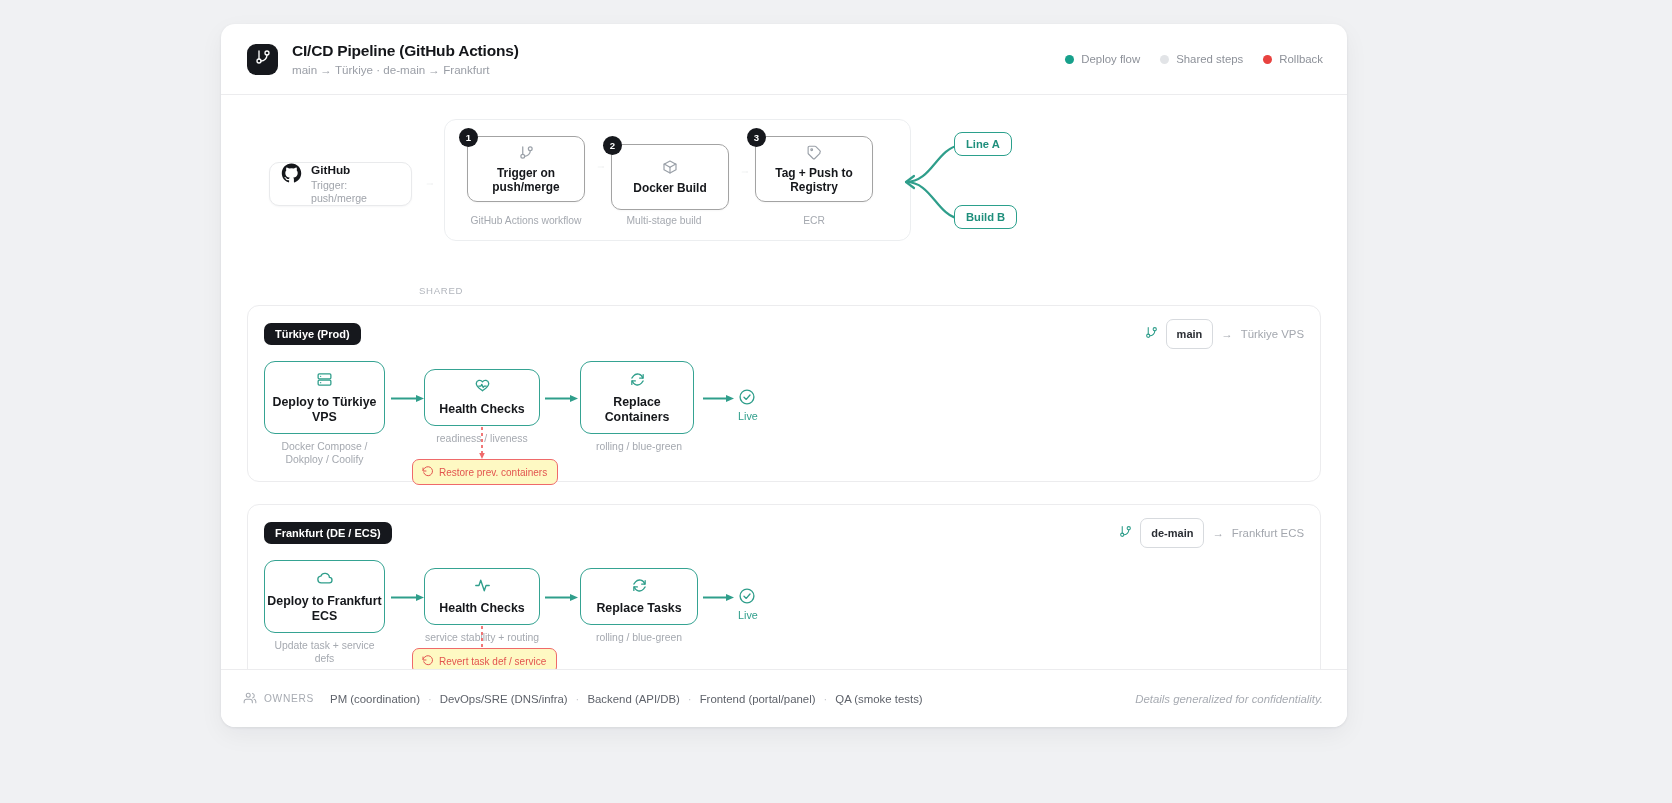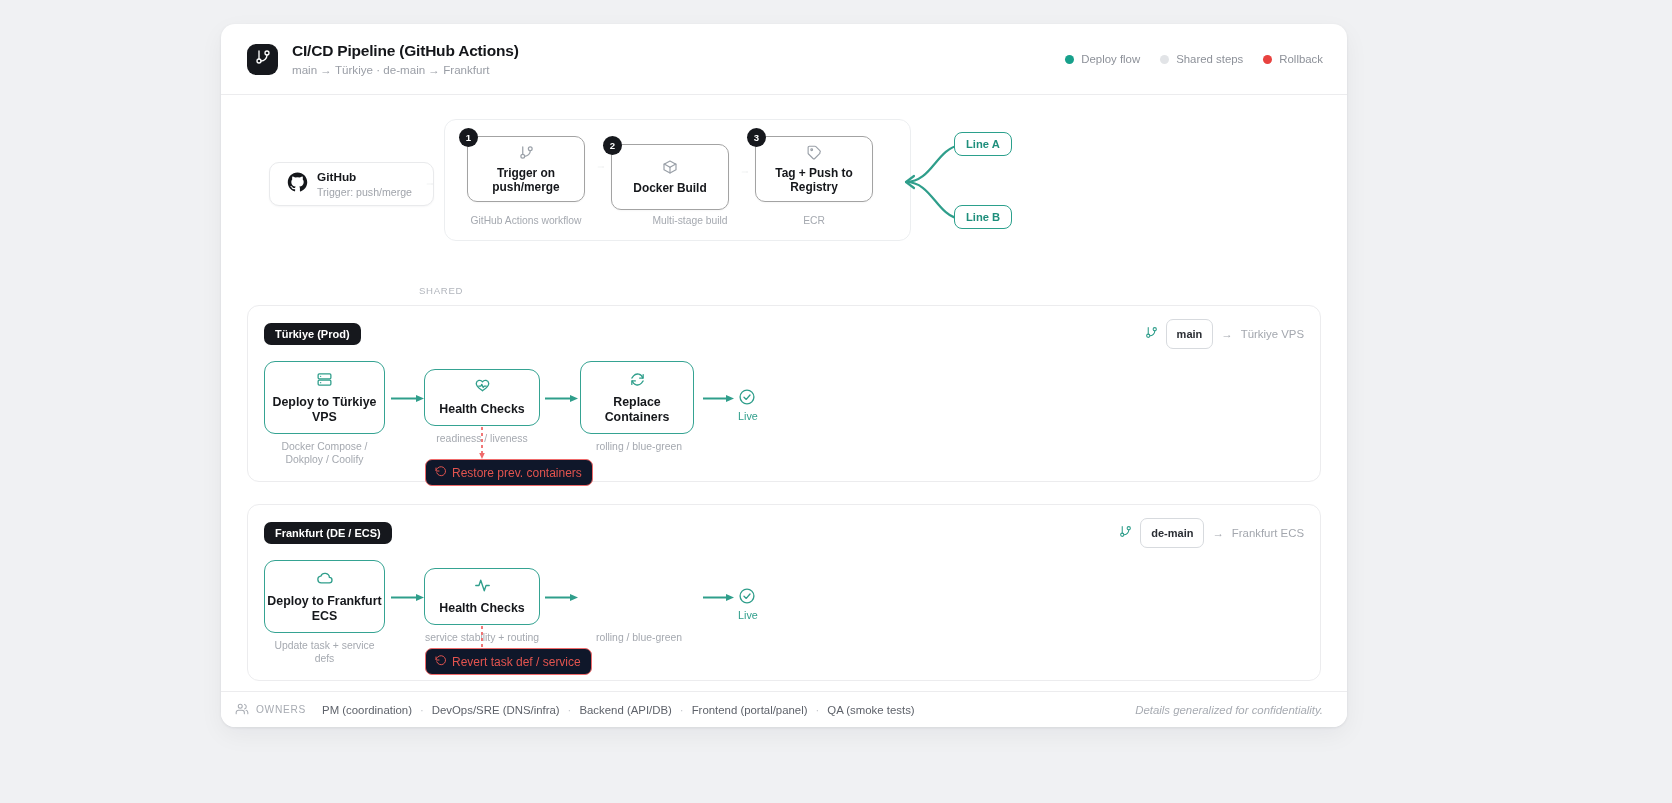--- a/index.html
+++ b/index.html
@@ -46,24 +46,24 @@
   .legend-label { font-size: 11.4px; color: #8d9199; }
 
   
   .shared-band {
     position: relative;
     height: 177px;
     margin: 0 26px;
   }
   .gh-node {
     position: absolute; left: 22px; top: 40px;
-    width: 165px; height: 44px;
+    width: 143px; height: 44px;
     border: 1px solid #e9eaec; border-radius: 10px;
     background: #fff;
-    display: flex; align-items: center; padding: 0 17px;
+    display: flex; padding: 0 11px;
     box-shadow: 0 1px 2px rgba(16,24,40,.04);
   }
   .gh-text { margin-left: 9px; }
   .gh-name { font-size: 11.8px; font-weight: bold; color: #15171b; line-height: 14px; }
   .gh-sub { font-size: 10.6px; color: #a0a4ab; line-height: 13px; margin-top: 2px; }
 
   .shared-label {
     position: absolute; left: 172px; top: 163px;
     font-size: 9.6px; letter-spacing: .7px; color: #b2b6bd;
     font-weight: normal;
@@ -158,36 +158,35 @@
   .ecap {
     position: absolute; font-size: 10.4px; color: #a5a9b0;
     text-align: center; line-height: 13px;
   }
   .live-label {
     position: absolute; font-size: 10.8px; color: #2f9e8b; font-weight: normal;
   }
   .rollback-chip {
     position: absolute;
     border: 1.3px solid #ef6a6a; border-radius: 7px;
-    background: #0f172a; color: #e2544f;
-    font-size: 12px;
+    background: #fef9c3; color: #e2544f;
+    font-size: 10px;
     padding: 5px 10px 5px 9px;
     display: flex; align-items: center; gap: 5px;
     white-space: nowrap;
-    margin-left: 13px;
   }
 
   
   .footer {
     position: absolute; left: 0; right: 0; bottom: 0;
-    height: 36px;
+    height: 58px;
     border-top: 1px solid #ececee;
     background: #fff;
     display: flex; align-items: center;
-    padding: 0 24px 0 14px;
+    padding: 0 24px 0 22px;
   }
   .owners-tag {
     display: flex; align-items: center; gap: 7px;
     font-size: 10.2px; letter-spacing: .7px; color: #a7abb2;
     margin-right: 16px;
   }
   .owners-list { display: flex; align-items: center; gap: 0; }
   .owner { font-size: 11.4px; color: #5e626a; }
   .owner-sep { font-size: 11.4px; color: #c6c9ce; padding: 0 8px; }
   .confid {
@@ -277,21 +276,21 @@
       <span class="icon">
         <svg width="16" height="16" viewBox="0 0 24 24" fill="none" stroke="#9aa0a8" stroke-width="1.8" stroke-linecap="round" stroke-linejoin="round">
           <path d="M21 16V8l-9-5-9 5v8l9 5 9-5z"></path>
           <polyline points="3.3 7.5 12 12.5 20.7 7.5"></polyline>
           <line x1="12" y1="12.5" x2="12" y2="21"></line>
         </svg>
       </span>
       <div class="label">Docker Build</div>
     </div>
     <div class="step-badge" style="left:356px; top:14px;">2</div>
-    <div class="step-cap" style="left:363px; top:93px;">Multi-stage build</div>
+    <div class="step-cap" style="left:337px; top:93px;">Multi-stage build</div>
 
     <svg class="arrow-mini" style="left:485px; top:49px;" width="26" height="8" viewBox="0 0 26 8">
       <line x1="0" y1="4" x2="20" y2="4" stroke="#dcdee1" stroke-width="1.6"></line>
       <path d="M20 1.2 L25 4 L20 6.8 Z" fill="#dcdee1"></path>
     </svg>
 
     <div class="step" style="left:508px; top:14px;">
       <span class="icon">
         <svg width="15" height="15" viewBox="0 0 24 24" fill="none" stroke="#9aa0a8" stroke-width="1.8" stroke-linecap="round" stroke-linejoin="round">
           <path d="M20.6 13.4 12.4 21.6a2 2 0 0 1-2.8 0l-7.2-7.2a2 2 0 0 1-.6-1.4V4a2 2 0 0 1 2-2h9a2 2 0 0 1 1.4.6l6.4 6.4a2 2 0 0 1 0 2.8z"></path>
@@ -308,21 +307,21 @@
       <path d="M53.5 14 L60 18.2 L53 22.4 Z" fill="#2f9e8b" transform="rotate(-12 57 18)"></path>
       <path d="M4 55 C 30 55, 34 88, 58 92" fill="none" stroke="#2f9e8b" stroke-width="2.2" stroke-linecap="round"></path>
       <path d="M53.5 88 L60 91.8 L53 96.2 Z" fill="#2f9e8b" transform="rotate(12 57 92)"></path>
       <path d="M4 55 L 12 49 M4 55 L 12 61" fill="none" stroke="#2f9e8b" stroke-width="2.2" stroke-linecap="round"></path>
     </svg>
 
     <div class="line-chip" style="left:707px; top:10px;">
       <span>Line A</span>
     </div>
     <div class="line-chip" style="left:707px; top:83px;">
-      <span>Line B</span>
+      <span>Build B</span>
     </div>
   </div>
 
   <div class="env-panel" style="margin-top:6px; height:177px;">
     <div class="env-head">
       <div class="env-badge">Türkiye (Prod)</div>
       <div class="env-right">
         <span>
           <svg width="13" height="13" viewBox="0 0 24 24" fill="none" stroke="#2f9e8b" stroke-width="2" stroke-linecap="round" stroke-linejoin="round">
             <line x1="6" y1="3" x2="6" y2="15"></line>
@@ -457,20 +456,31 @@
         </span>
         <div class="label">Health Checks</div>
       </div>
       <div class="ecap" style="left:156px; top:77px; width:156px;">service stability + routing</div>
 
       <svg style="position:absolute; left:297px; top:39px;" width="34" height="9" viewBox="0 0 34 9">
         <line x1="0" y1="4.5" x2="26" y2="4.5" stroke="#2f9e8b" stroke-width="2"></line>
         <path d="M25 1 L33 4.5 L25 8 Z" fill="#2f9e8b"></path>
       </svg>
 
+      <div class="enode" style="left:332px; top:14px; width:118px; height:57px;">
+        <span class="icon">
+          <svg width="17" height="17" viewBox="0 0 24 24" fill="none" stroke="#2f9e8b" stroke-width="1.8" stroke-linecap="round" stroke-linejoin="round">
+            <polyline points="20 5 20 10 15 10"></polyline>
+            <polyline points="4 19 4 14 9 14"></polyline>
+            <path d="M19.4 10a7.6 7.6 0 0 0-13-3.2L4 10"></path>
+            <path d="M4.6 14a7.6 7.6 0 0 0 13 3.2L20 14"></path>
+          </svg>
+        </span>
+        <div class="label">Replace Tasks</div>
+      </div>
       <div class="ecap" style="left:332px; top:77px; width:118px;">rolling / blue-green</div>
 
       <svg style="position:absolute; left:455px; top:39px;" width="32" height="9" viewBox="0 0 32 9">
         <line x1="0" y1="4.5" x2="24" y2="4.5" stroke="#2f9e8b" stroke-width="2"></line>
         <path d="M23 1 L31 4.5 L23 8 Z" fill="#2f9e8b"></path>
       </svg>
 
       <span style="position:absolute; left:490px; top:33px;">
         <svg width="18" height="18" viewBox="0 0 24 24" fill="none" stroke="#2f9e8b" stroke-width="1.8" stroke-linecap="round" stroke-linejoin="round">
           <circle cx="12" cy="12" r="9.2"></circle>

